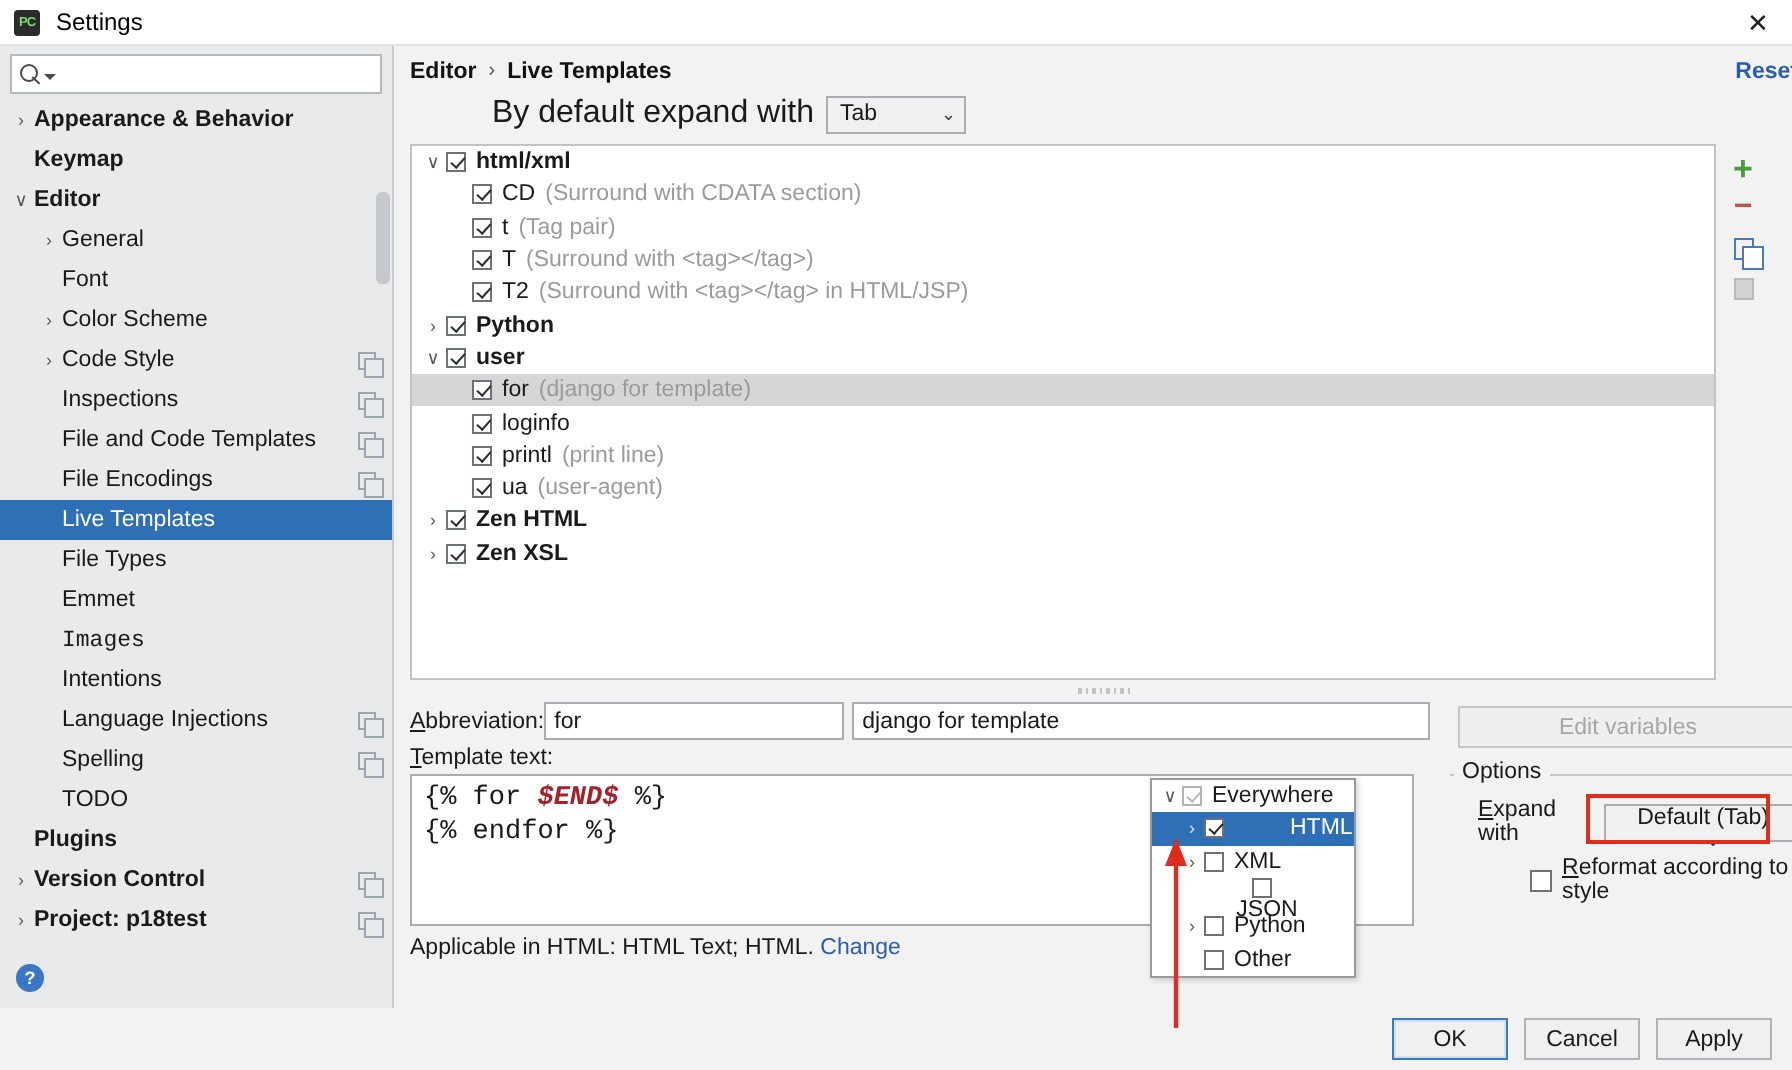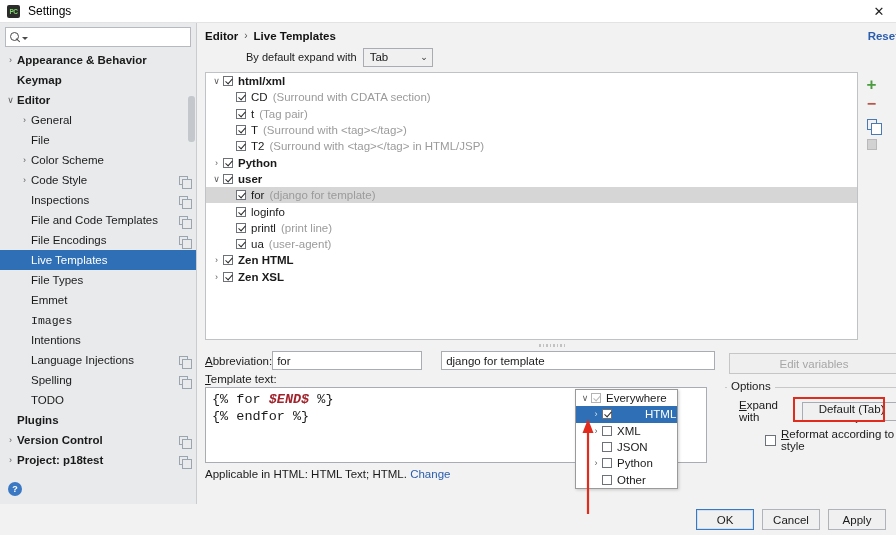--- a/index.html
+++ b/index.html
@@ -92,21 +92,21 @@
 
   
   #content{ flex:1; position:relative; background:#f2f2f2; display:flex; flex-direction:column; }
   #crumb-row{ display:flex; align-items:center; height:22px; padding:3px 8px 0 8px; }
   .crumb{ font-weight:bold; font-size:11.5px; color:#111; }
   .crumb-sep{ margin:0 6px; color:#555; font-size:10px; }
   #reset-link{
     margin-left:auto; color:#2a5db0; font-weight:bold; font-size:11.5px; cursor:default;
   }
   #expand-row{ display:flex; align-items:center; height:24px; padding:0 8px; }
-  #expand-label{ font-size:11px;padding-left:41px; }
+  #expand-label{ font-size:16px;padding-left:41px; }
   .combo{
     height:19px; border:1px solid #a9adb2; background:#f0f0f0;
     display:inline-flex; align-items:center; padding:0 4px 0 6px;
     font-size:11.5px; cursor:default; position:relative;
   }
   .combo .cb-val{ flex:1; }
   .combo .cb-caret{ margin-left:10px; font-size:9px; color:#333; }
   #expand-combo{ width:70px; margin-left:6px; }
 
   
@@ -155,21 +155,21 @@
   #form-left{ width:510px; }
   .frow{ display:flex; align-items:center; margin-bottom:3px; }
   .flabel{ width:72px; font-size:11.5px; }
   .flabel u{ text-decoration:underline; }
   .tinput{
     height:19px; border:1px solid #a9adb2; background:#fff;
     font-size:11.5px; font-family:"Liberation Sans",sans-serif;
     padding:0 4px; outline:none; color:#1a1a1a;
   }
   #abbrev-input{ width:150px; }
-  #desc-input{ width:316px; margin-left:19px; }
+  #desc-input{ width:316px; margin-left:4px; }
   #tpl-text-label{ font-size:11.5px; margin:3px 0 2px 0; display:block; }
   #tpl-text-box{
     width:502px; height:76px; border:1px solid #a9adb2; background:#fff;
     padding:3px 6px; font-family:"Liberation Mono", monospace; font-size:13.5px;
     line-height:17px; color:#1a1a1a; overflow:hidden;
   }
   .end-var{ color:#a1232b; font-weight:bold; font-style:italic; }
   #applicable-row{ margin-top:5px; font-size:11.5px; }
   #change-link{ color:#2a5db0; cursor:default; }
 
@@ -260,21 +260,21 @@
           <div class="nav-row" style="padding-left: 4px;">
             <span class="arrow">∨</span>
             <span class="nav-label bold">Editor</span>
           </div>
           <div class="nav-row" style="padding-left: 18px;">
             <span class="arrow">›</span>
             <span class="nav-label">General</span>
           </div>
           <div class="nav-row" style="padding-left: 18px;">
             <span class="arrow"></span>
-            <span class="nav-label">File</span>
+            <span class="nav-label">Font</span>
           </div>
           <div class="nav-row" style="padding-left: 18px;">
             <span class="arrow">›</span>
             <span class="nav-label">Color Scheme</span>
           </div>
           <div class="nav-row" style="padding-left: 18px;">
             <span class="arrow">›</span>
             <span class="nav-label">Code Style</span>
             <span class="copy-ic"></span>
           </div>
@@ -520,21 +520,21 @@
           <div class="ctx-row hl" style="padding-left: 14px;">
             <span class="ctx-arrow">›</span>
             <span class="chk on"></span>
             <span class="ctx-label">HTML</span>
           </div>
           <div class="ctx-row" style="padding-left: 14px;">
             <span class="ctx-arrow">›</span>
             <span class="chk"></span>
             <span class="ctx-label">XML</span>
           </div>
-          <div class="ctx-row" style="padding-left: 14px;">
+          <div class="ctx-row" style="padding-left: 14px; flex-direction: column;">
             <span class="ctx-arrow"></span>
             <span class="chk"></span>
             <span class="ctx-label">JSON</span>
           </div>
           <div class="ctx-row" style="padding-left: 14px;">
             <span class="ctx-arrow">›</span>
             <span class="chk"></span>
             <span class="ctx-label">Python</span>
           </div>
           <div class="ctx-row" style="padding-left: 14px; text-align: right;">

